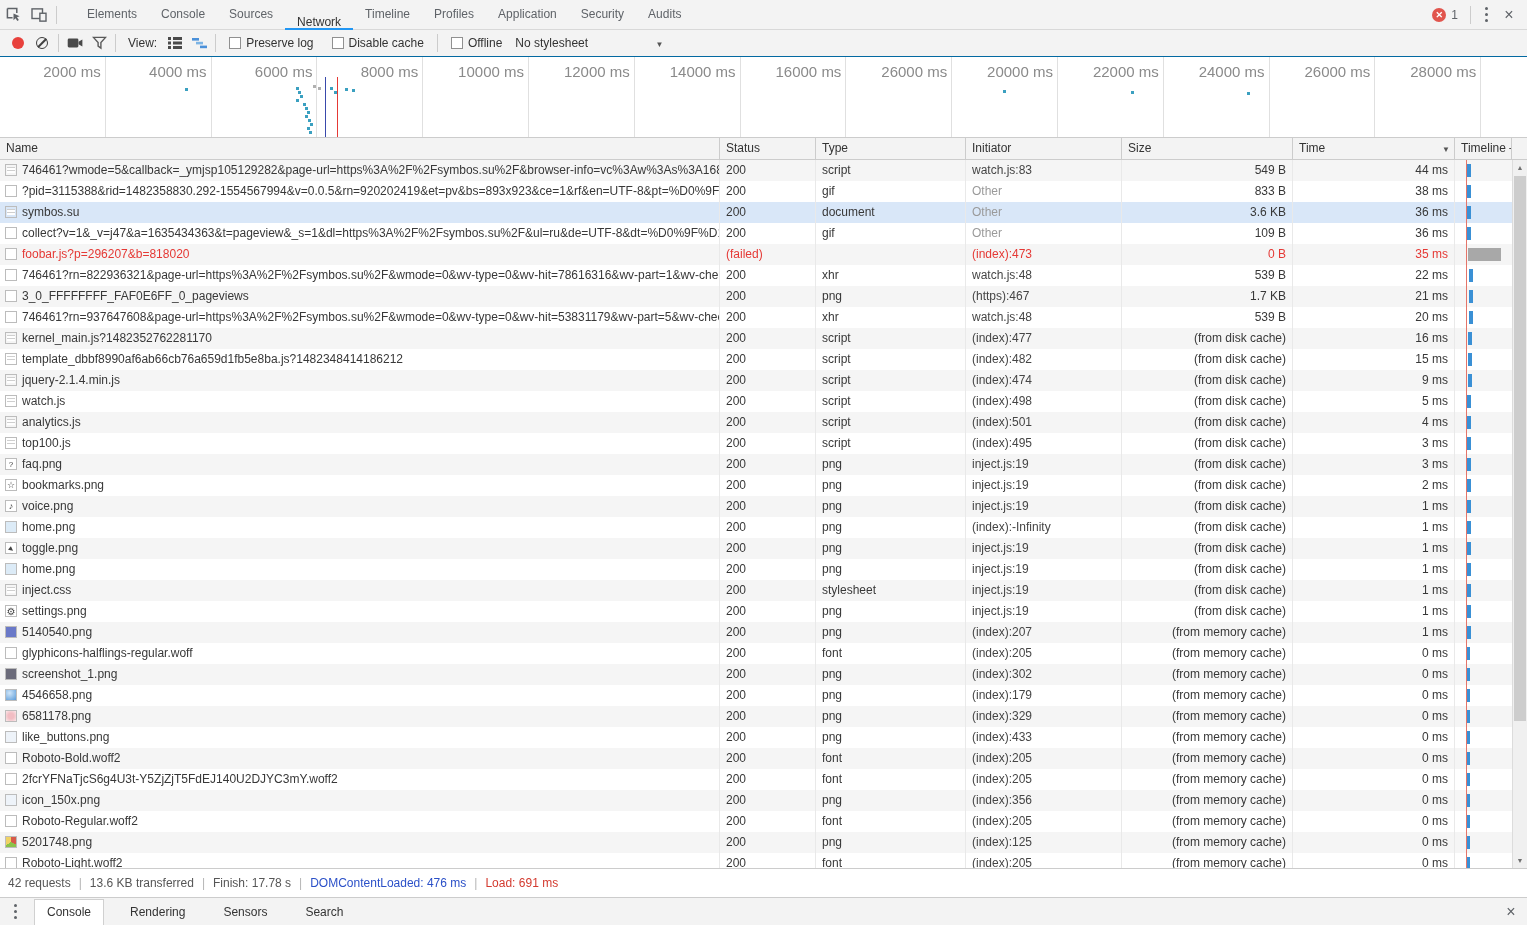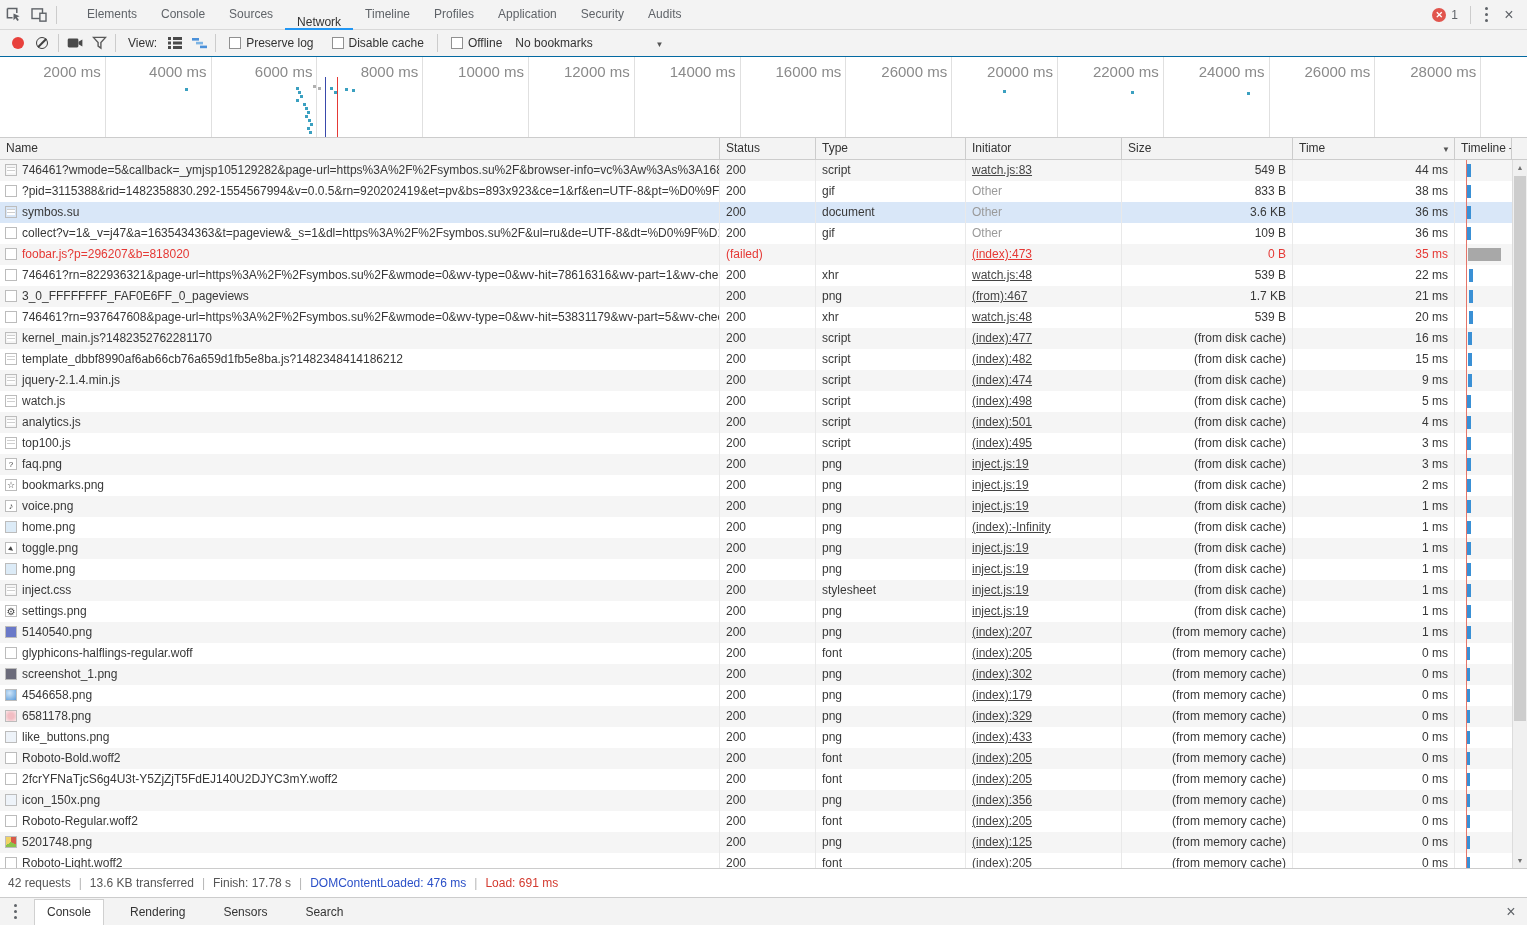--- a/index.html
+++ b/index.html
@@ -48,21 +48,21 @@
   .rows-wrap{position:relative;flex:1 1 auto;overflow:hidden;}
   .row{height:21px;cursor:pointer;}
   .row:nth-child(odd){background:#f5f5f5;}
   .row.selected{background:#d9e7f8;}
   .row .cell{border-right:1px solid #e9e9e9;line-height:21px;padding:0 6px;white-space:nowrap;overflow:hidden;color:#383838;}
   .row .cell.namec{padding-left:22px;position:relative;}
   .row .cell.rightc{text-align:right;}
   .row .cell.tlc{position:relative;padding:0;border-right:none;}
   .row.failed .cell, .row.failed .init{color:#e53935;}
   .gray-txt{color:#9a9a9a;}
-  .init.link{text-decoration:underline;color:#454545;text-align:center;}
+  .init.link{color:#454545;text-align:center;}
   .row.failed .init.link{color:#e53935;}
   .bar{position:absolute;top:4px;height:13px;background:#3a90d5;}
   .bar.gray{background:#a8a8a8;}
   .wf-line{position:absolute;left:1466px;top:0;bottom:0;width:1px;background:#e4756a;z-index:5;}
   
   .ric{width:12px;height:12px;border:1px solid #bcbcbc;background:#fff;position:absolute;left:5px;top:4px;
        font-size:8px;line-height:11px;text-align:center;color:#444;}
   .ic-doc{background-image:repeating-linear-gradient(#ffffff 0 2px,#cfcfcf 2px 3px);background-clip:content-box;padding:2px 1px;}
   .ic-q::before{content:"?";}
   .ic-star::before{content:"☆";font-size:9px;}
@@ -191,21 +191,21 @@
     <label class="chk">
         <span class="box"></span>
         <span>Disable cache</span>
       </label>
     <div class="vsep"></div>
     <label class="chk">
         <span class="box"></span>
         <span>Offline</span>
       </label>
     <div class="throttle">
-      <span>No bookmarks</span>
+      <span>No stylesheet</span>
       <span class="dd-arrow"></span>
     </div>
   </div>
 
   <div class="overview">
     <div class="ruler">
         <div class="ruler-cell"><span>2000 ms</span></div>
         <div class="ruler-cell"><span>4000 ms</span></div>
         <div class="ruler-cell"><span>6000 ms</span></div>
         <div class="ruler-cell"><span>8000 ms</span></div>
@@ -323,21 +323,21 @@
           <div class="cell rightc">539 B</div>
           <div class="cell rightc">22 ms</div>
           <div class="cell tlc">
             <span class="bar" style="left: 14px; width: 4px;"></span>
           </div>
         </div>
         <div class="row grid">
           <div class="cell namec"><span class="ric ic-plain"></span><span>3_0_FFFFFFFF_FAF0E6FF_0_pageviews</span></div>
           <div class="cell">200</div>
           <div class="cell">png</div>
-          <div class="cell"><span class="init link">(from):467</span></div>
+          <div class="cell"><span class="init link">(https):467</span></div>
           <div class="cell rightc">1.7 KB</div>
           <div class="cell rightc">21 ms</div>
           <div class="cell tlc">
             <span class="bar" style="left: 14px; width: 4px;"></span>
           </div>
         </div>
         <div class="row grid">
           <div class="cell namec"><span class="ric ic-plain"></span><span>746461?rn=937647608&amp;page-url=https%3A%2F%2Fsymbos.su%2F&amp;wmode=0&amp;wv-type=0&amp;wv-hit=53831179&amp;wv-part=5&amp;wv-check=5542...</span></div>
           <div class="cell">200</div>
           <div class="cell">xhr</div>

